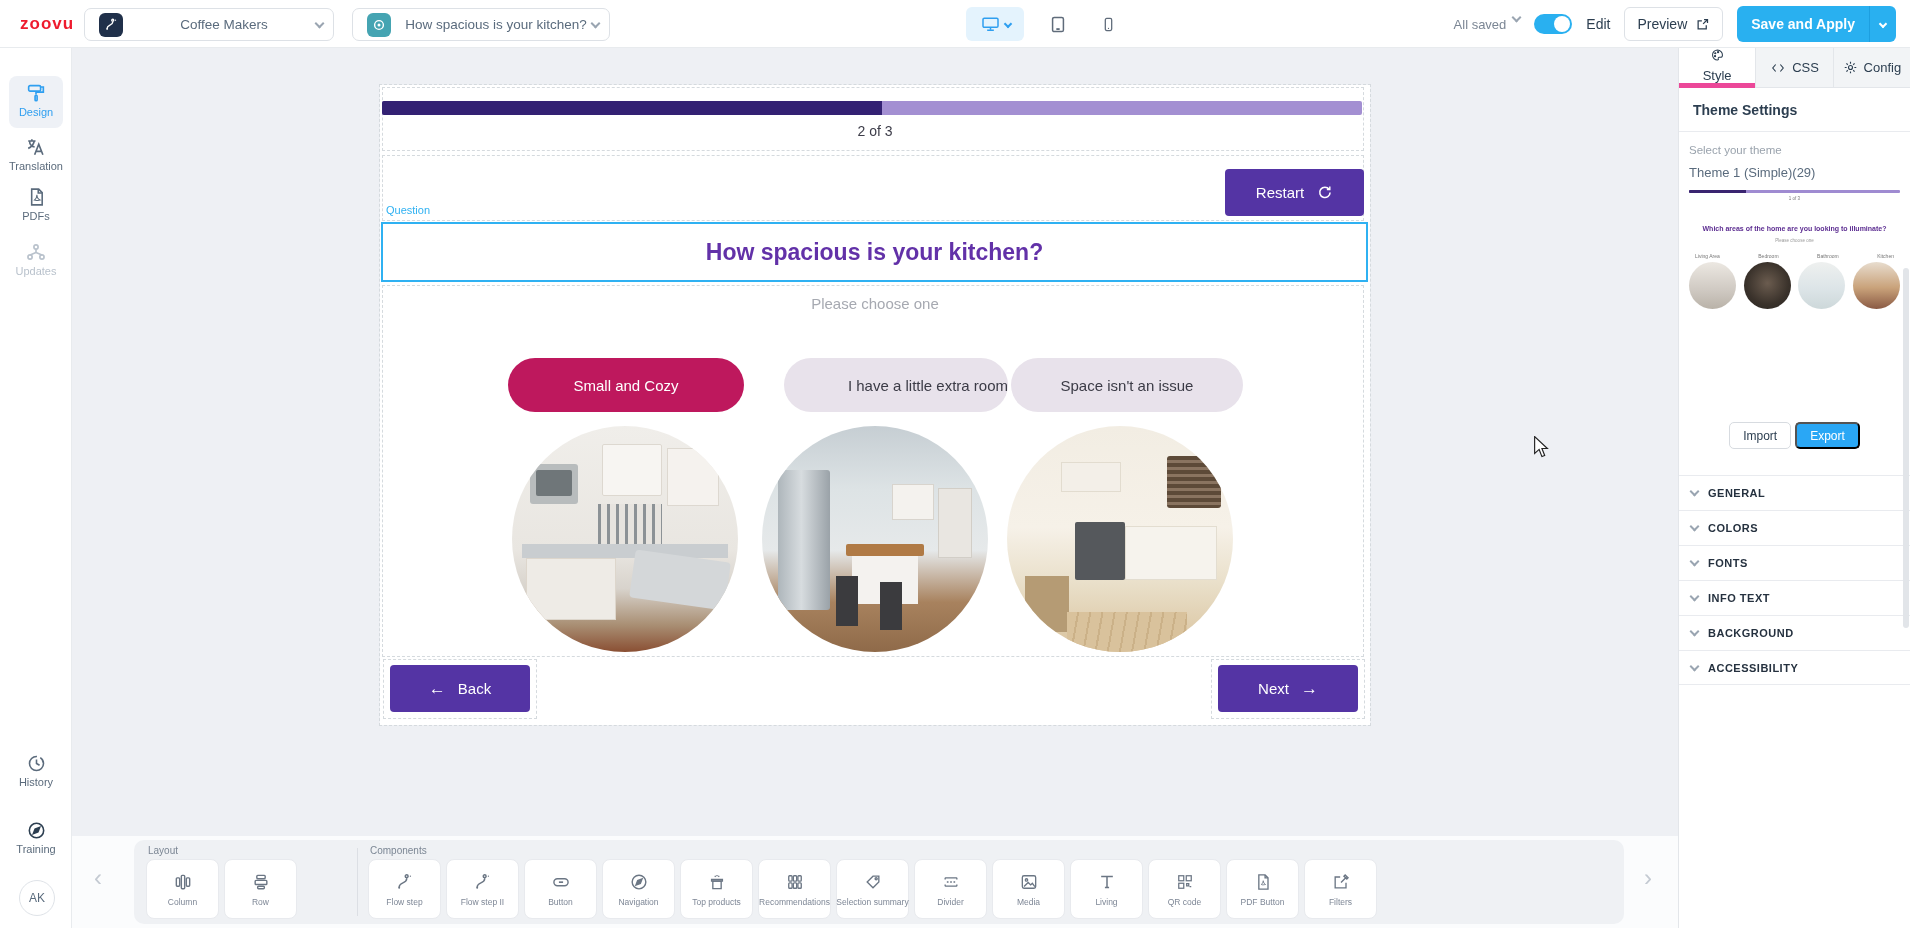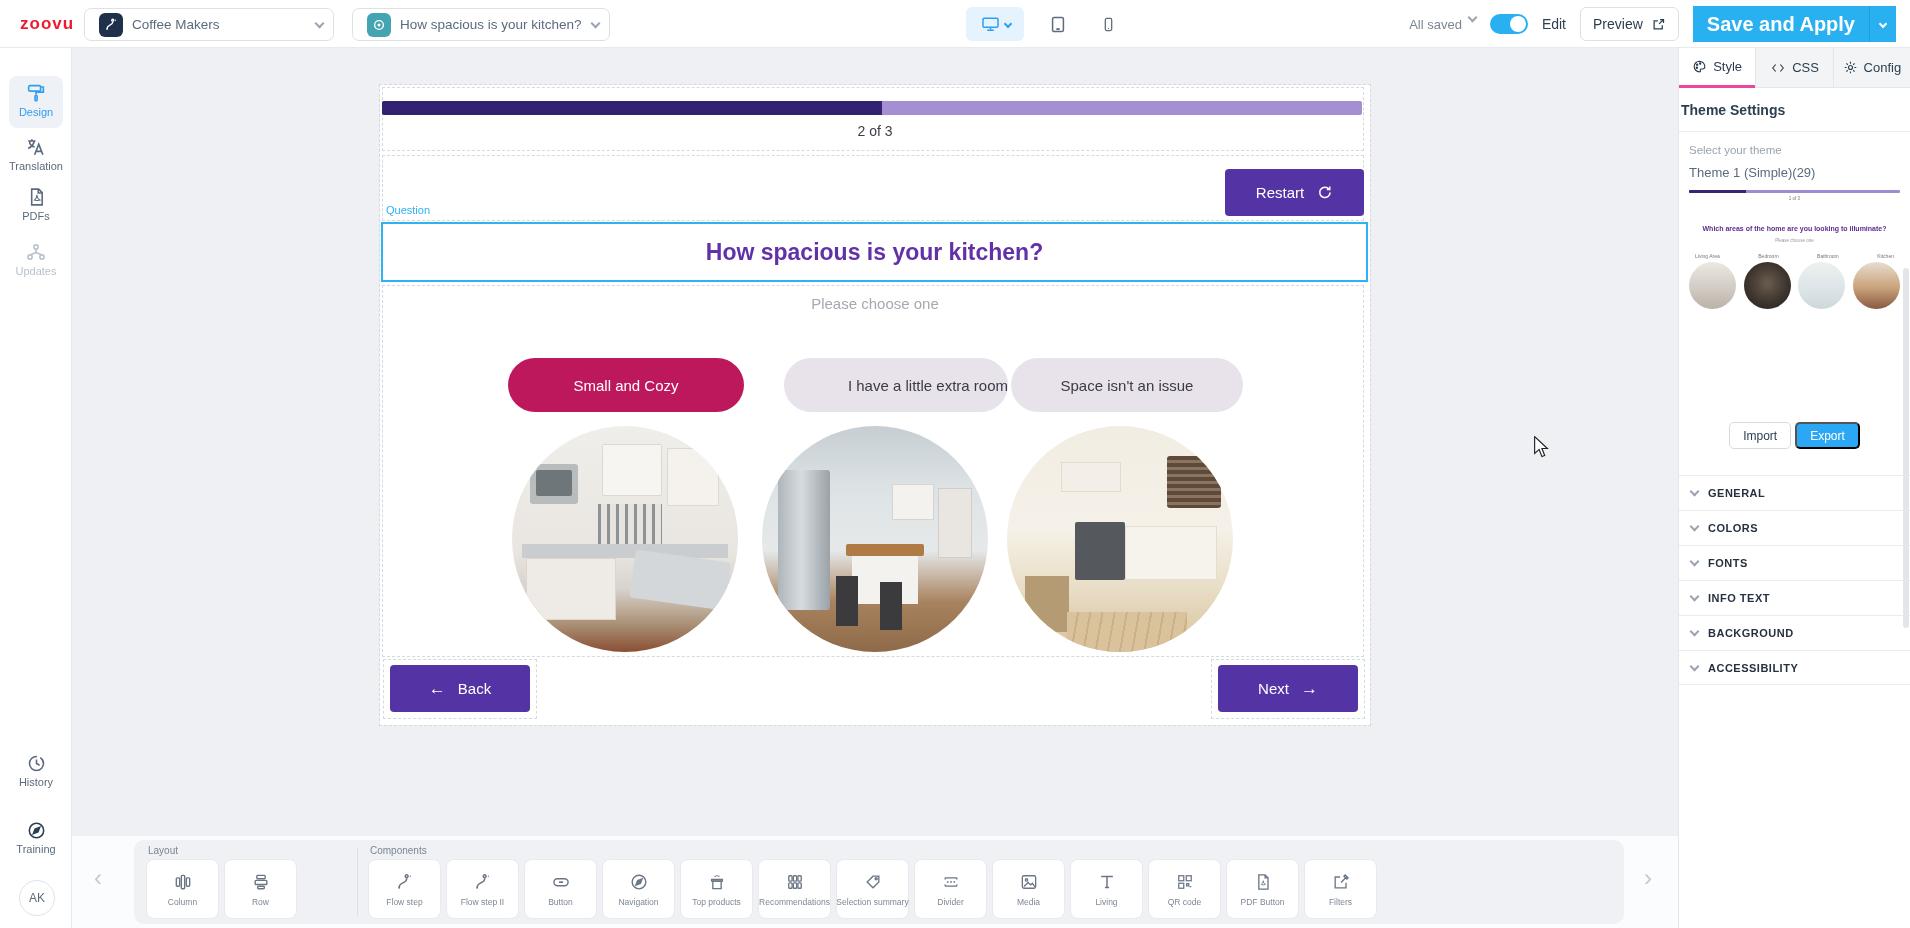--- a/index.html
+++ b/index.html
@@ -6,39 +6,39 @@
   html,body { width:1910px; height:928px; overflow:hidden; background:#eef0f4;
     font-family:"Liberation Sans", sans-serif; }
   svg { display:block; }
 
   
   #topbar { position:absolute; left:0; top:0; width:1910px; height:48px; background:#fff;
     border-bottom:1px solid #e8ebee; z-index:30; }
   .logo { position:absolute; left:20px; top:14px; font-size:17px; font-weight:800;
     letter-spacing:1px; color:#ee1b2e; }
   .topdd { position:absolute; top:8px; height:33px; background:#fff; border:1px solid #dde1e6;
-    border-radius:7px; display:flex; align-items:center; padding:0 10px 0 14px; }
+    border-radius:7px; display:flex; align-items:center; padding:0 10px 0 14px;text-align:center; }
   .topdd .ddicon { width:24px; height:24px; border-radius:6px; display:flex; align-items:center;
     justify-content:center; margin-right:9px; }
   .ddicon.dark { background:#20304a; } .ddicon.teal { background:#45a4b2; }
   .topdd .ddlabel { font-size:13.5px; color:#5a6b7d; flex:1; }
   .chev { width:7px; height:7px; border-left:2px solid #9aa5b1; border-bottom:2px solid #9aa5b1;
     transform:rotate(-45deg); display:inline-block; }
   .devbtn { position:absolute; top:7px; height:34px; border-radius:6px; display:flex;
     align-items:center; justify-content:center; gap:4px; }
   .devbtn.active { background:#e4f3fd; }
   .tright { position:absolute; top:0; right:14px; height:48px; display:flex; align-items:center; gap:14px; }
   .allsaved { font-size:13px; color:#7b8694; display:flex; gap:7px; }
   .toggle { width:38px; height:20px; border-radius:10px; background:#29b0f0; position:relative; }
   .toggle .knob { position:absolute; right:2px; top:2px; width:16px; height:16px; border-radius:50%; background:#fff; }
   .editlbl { font-size:14px; color:#2c3e50; }
   .btn-preview { height:34px; border:1px solid #dde1e6; border-radius:6px; background:#fff;
     display:flex; align-items:center; gap:8px; padding:0 12px; font-size:14px; color:#2c3e50; }
-  .btn-save { height:36px; border-radius:0; background:#29b0f0; color:#fff; display:flex;
-    align-items:center; font-size:20px; font-weight:bold; }
+  .btn-save { height:36px; border-radius:6px; background:#29b0f0; color:#fff; display:flex;
+    align-items:center; font-size:14px; font-weight:bold; }
   .btn-save .main { padding:0 14px; }
   .btn-save .caret { border-left:1px solid #1d9fe0; padding:0 10px; height:100%; display:flex; align-items:center; }
   .caret-down { width:6px; height:6px; border-left:2px solid #fff; border-bottom:2px solid #fff; transform:rotate(-45deg); }
 
   
   #sidebar { position:absolute; left:0; top:48px; width:72px; height:880px; background:#fff;
     border-right:1px solid #e8ebee; z-index:20; }
   .navitem { position:absolute; left:0; width:72px; text-align:center; cursor:pointer; }
   .navitem .nlabel { font-size:11px; color:#5b6b7c; margin-top:2px; }
   .navitem svg { margin:0 auto; }
@@ -76,24 +76,24 @@
   .k2 { background:linear-gradient(180deg,#c6ced3 0%,#dde3e5 28%,#e6e9ea 55%,#a8825e 78%,#8f6a49 100%); }
   .k3 { background:linear-gradient(180deg,#f2ede3 0%,#f6f1e8 45%,#e9dfc9 70%,#d9c29c 100%); }
 
   
   #panel { position:absolute; left:1678px; top:48px; width:232px; height:880px; background:#fff;
     border-left:1px solid #e3e6ea; z-index:25; }
   #paneltabs { display:flex; height:40px; border-bottom:1px solid #e3e6ea; }
   .ptab { display:flex; align-items:center; justify-content:center; gap:6px; font-size:13px;
     color:#2c3e50; background:#f2f4f6; border-left:1px solid #e3e6ea; flex:1; cursor:pointer; }
   .ptab:first-child { border-left:none; }
-  .ptab.active { background:#fff; margin-bottom:-1px; border-bottom:3px solid #ec4899; }
+  .ptab.active { background:#fff; margin-bottom:-1px; border-bottom:5px solid #ec4899;flex-direction:column; }
   #panelbody { padding:14px 10px 0 10px; }
   .pheading { font-size:14px; font-weight:bold; color:#2c3e50; padding-bottom:13px;
-    border-bottom:1px solid #e9ebef; margin:0 -10px; padding-left:2px; }
+    border-bottom:1px solid #e9ebef; margin:0 -10px; padding-left:14px; }
   .sel-label { font-size:11.5px; color:#9aa3ad; margin-top:12px; }
   .sel-value { font-size:13px; color:#5a6b7d; margin-top:9px; }
   #minipreview { margin-top:10px; position:relative; height:170px; }
   .mini-bar { height:3px; background:#9f8bd1; border-radius:1px; overflow:hidden; }
   .mini-fill { height:100%; width:27%; background:#3a2470; }
   .mini-step { text-align:center; font-size:4.5px; color:#777; margin-top:3px; }
   .mini-title { text-align:center; font-size:7px; font-weight:bold; color:#5c2d91; margin-top:24px; }
   .mini-helper { text-align:center; font-size:4.5px; color:#999; margin-top:6px; }
   .mini-labels { display:flex; justify-content:space-between; margin-top:10px; padding:0 6px; }
   .mini-labels span { font-size:5px; color:#777; }

